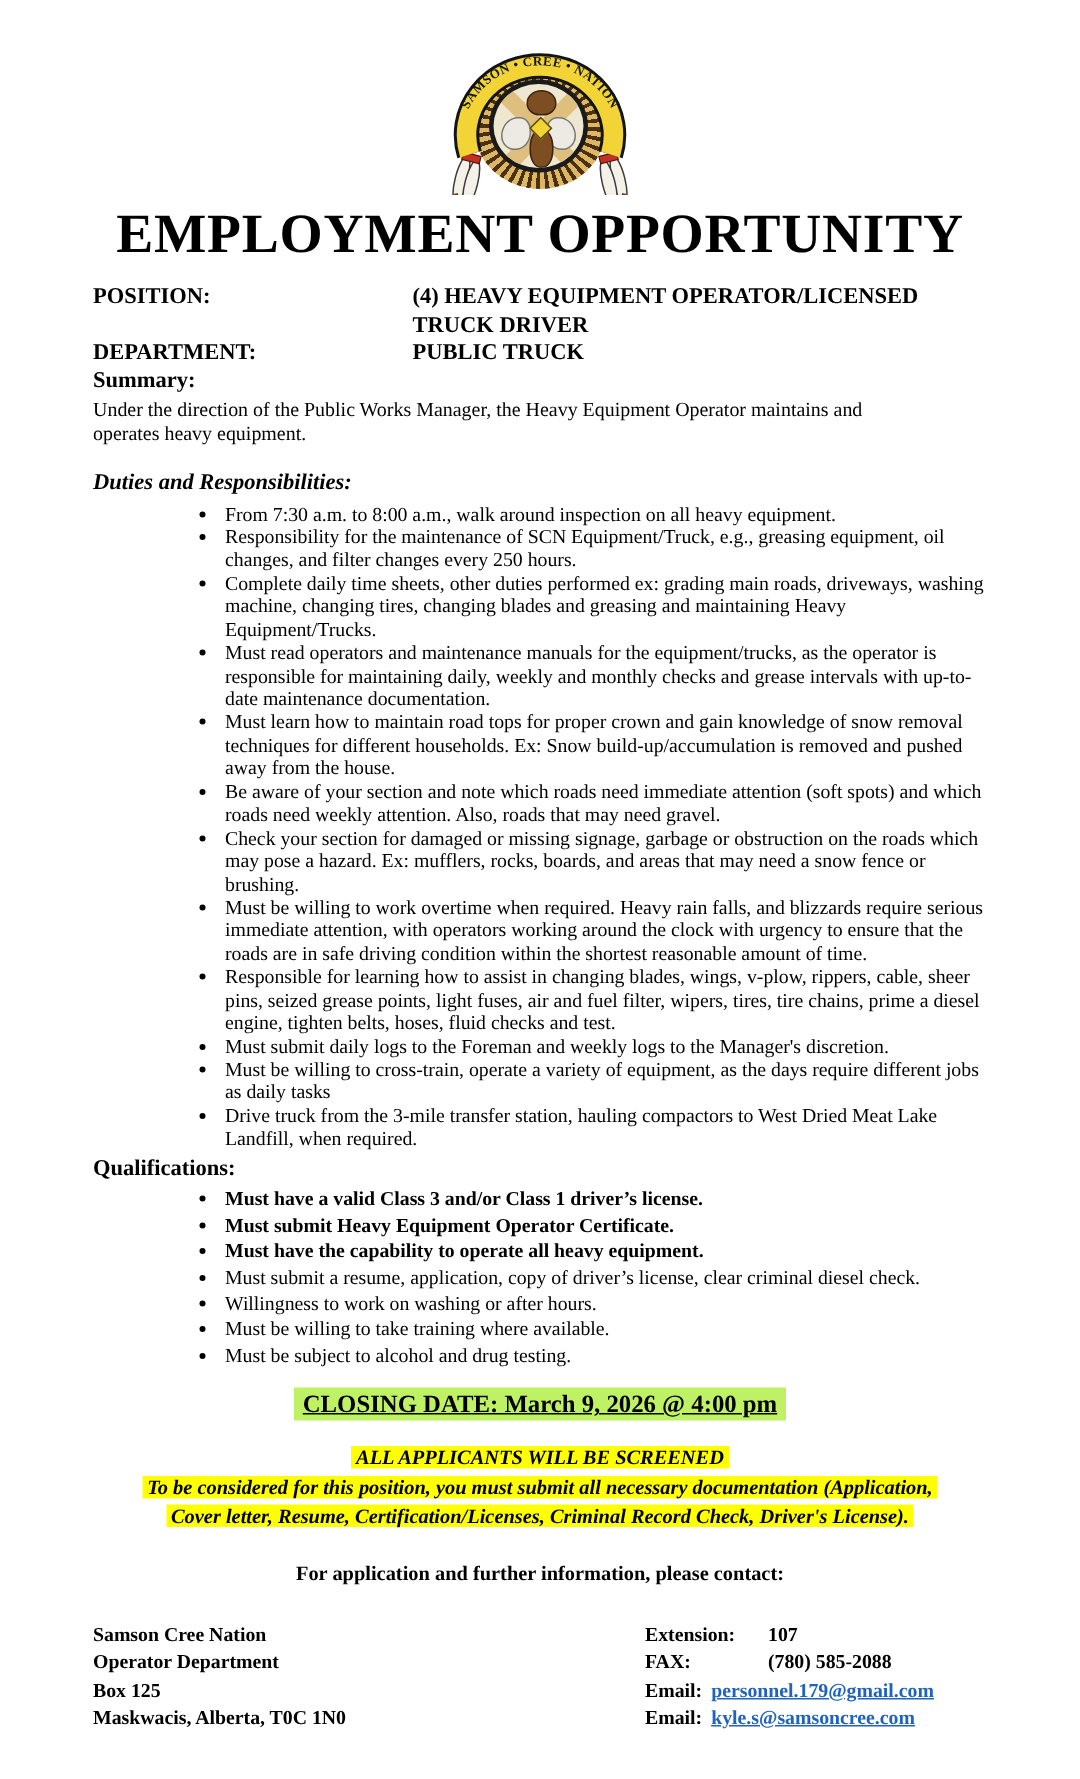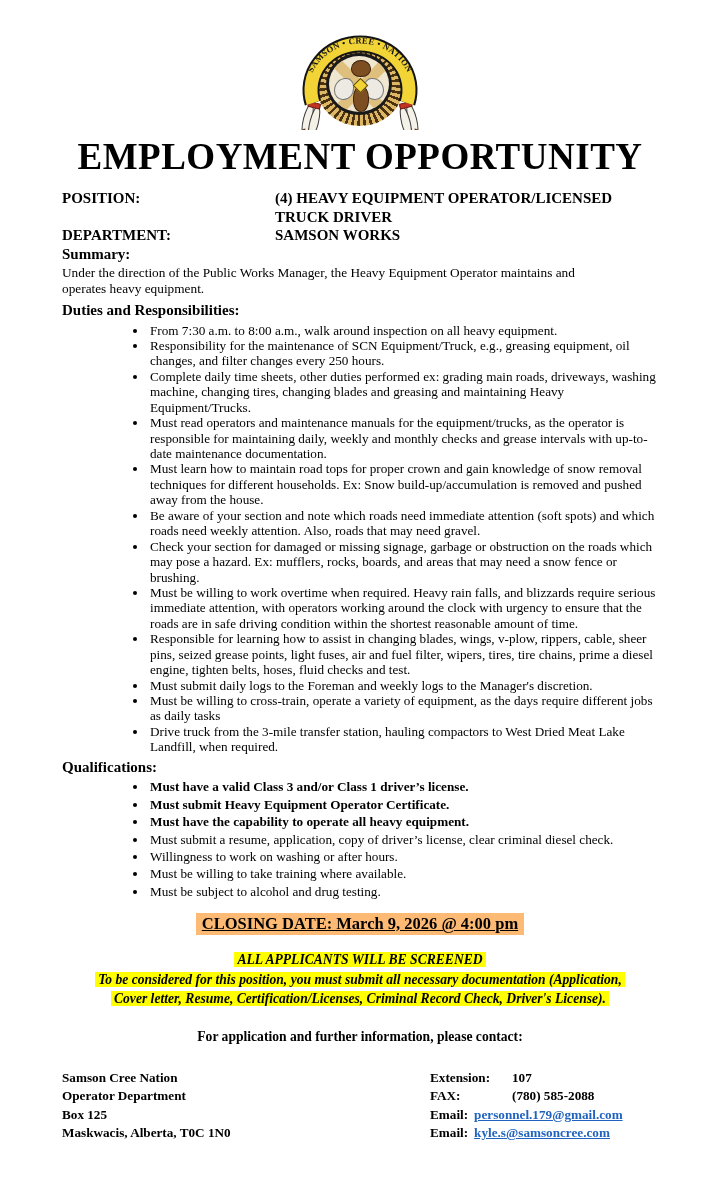--- a/index.html
+++ b/index.html
@@ -33,30 +33,30 @@
   
   .title{
     text-align:center;font-weight:bold;font-size:37px;letter-spacing:.5px;
     margin:8px 0 12px 0;line-height:1.05;white-space:nowrap;
   }
   .posrow{display:flex;font-weight:bold;font-size:15px;line-height:1.25;}
   .posrow .lbl{width:213px;flex:0 0 213px;}
   .posrow .val{flex:1;}
   .h-bold{font-weight:bold;font-size:15px;line-height:1.3;}
   .body-text{font-size:13.3px;line-height:1.22;}
-  .sec-gap{margin-top:4px;}
+  .sec-gap{margin-top:16px;font-style:italic;}
   
   ul.blist{margin:2px 0 0 0;padding-left:86px;}
   ul.blist li{font-size:13.2px;line-height:1.17;margin:0;padding-left:2px;}
   ul.qlist li{margin-bottom:2px;}
   li.q-bold{font-weight:bold;}
   
   .closing-wrap{text-align:center;margin-top:14px;}
   .closing{
-    display:inline-block;background:#fdba74;font-weight:bold;font-size:16.5px;
+    display:inline-block;background:#bef264;font-weight:bold;font-size:16.5px;
     text-decoration:underline;padding:1px 6px;
   }
   .screen-wrap{text-align:center;margin-top:15px;font-weight:bold;font-style:italic;font-size:13.6px;line-height:1.42;}
   .hl{background:#ffff00;padding:0 3px;}
   .contact-intro{text-align:center;font-weight:bold;font-size:13.6px;margin-top:21px;}
   
   .contact{display:flex;margin-top:24px;font-weight:bold;font-size:13.2px;line-height:1.38;}
   .contact .addr{flex:1;}
   .contact .right{width:228px;flex:0 0 228px;}
   .crow{display:flex;}
@@ -109,21 +109,21 @@
 
   <div class="posrow">
     <div class="lbl">POSITION:</div>
     <div class="val">
       <div>(4) HEAVY EQUIPMENT OPERATOR/LICENSED</div>
       <div>TRUCK DRIVER</div>
     </div>
   </div>
   <div class="posrow">
     <div class="lbl">DEPARTMENT:</div>
-    <div class="val">SAMSON WORKS</div>
+    <div class="val">PUBLIC TRUCK</div>
   </div>
 
   <div class="h-bold">Summary:</div>
   <div class="body-text" style="max-width:560px;">Under the direction of the Public Works Manager, the Heavy Equipment Operator maintains and operates heavy equipment.</div>
 
   <div class="h-bold sec-gap">Duties and Responsibilities:</div>
   <ul class="blist">
     <li>From 7:30 a.m. to 8:00 a.m., walk around inspection on all heavy equipment.</li>
     <li>Responsibility for the maintenance of SCN Equipment/Truck, e.g., greasing equipment, oil changes, and filter changes every 250 hours.</li>
     <li>Complete daily time sheets, other duties performed ex: grading main roads, driveways, washing machine, changing tires, changing blades and greasing and maintaining Heavy Equipment/Trucks.</li>

